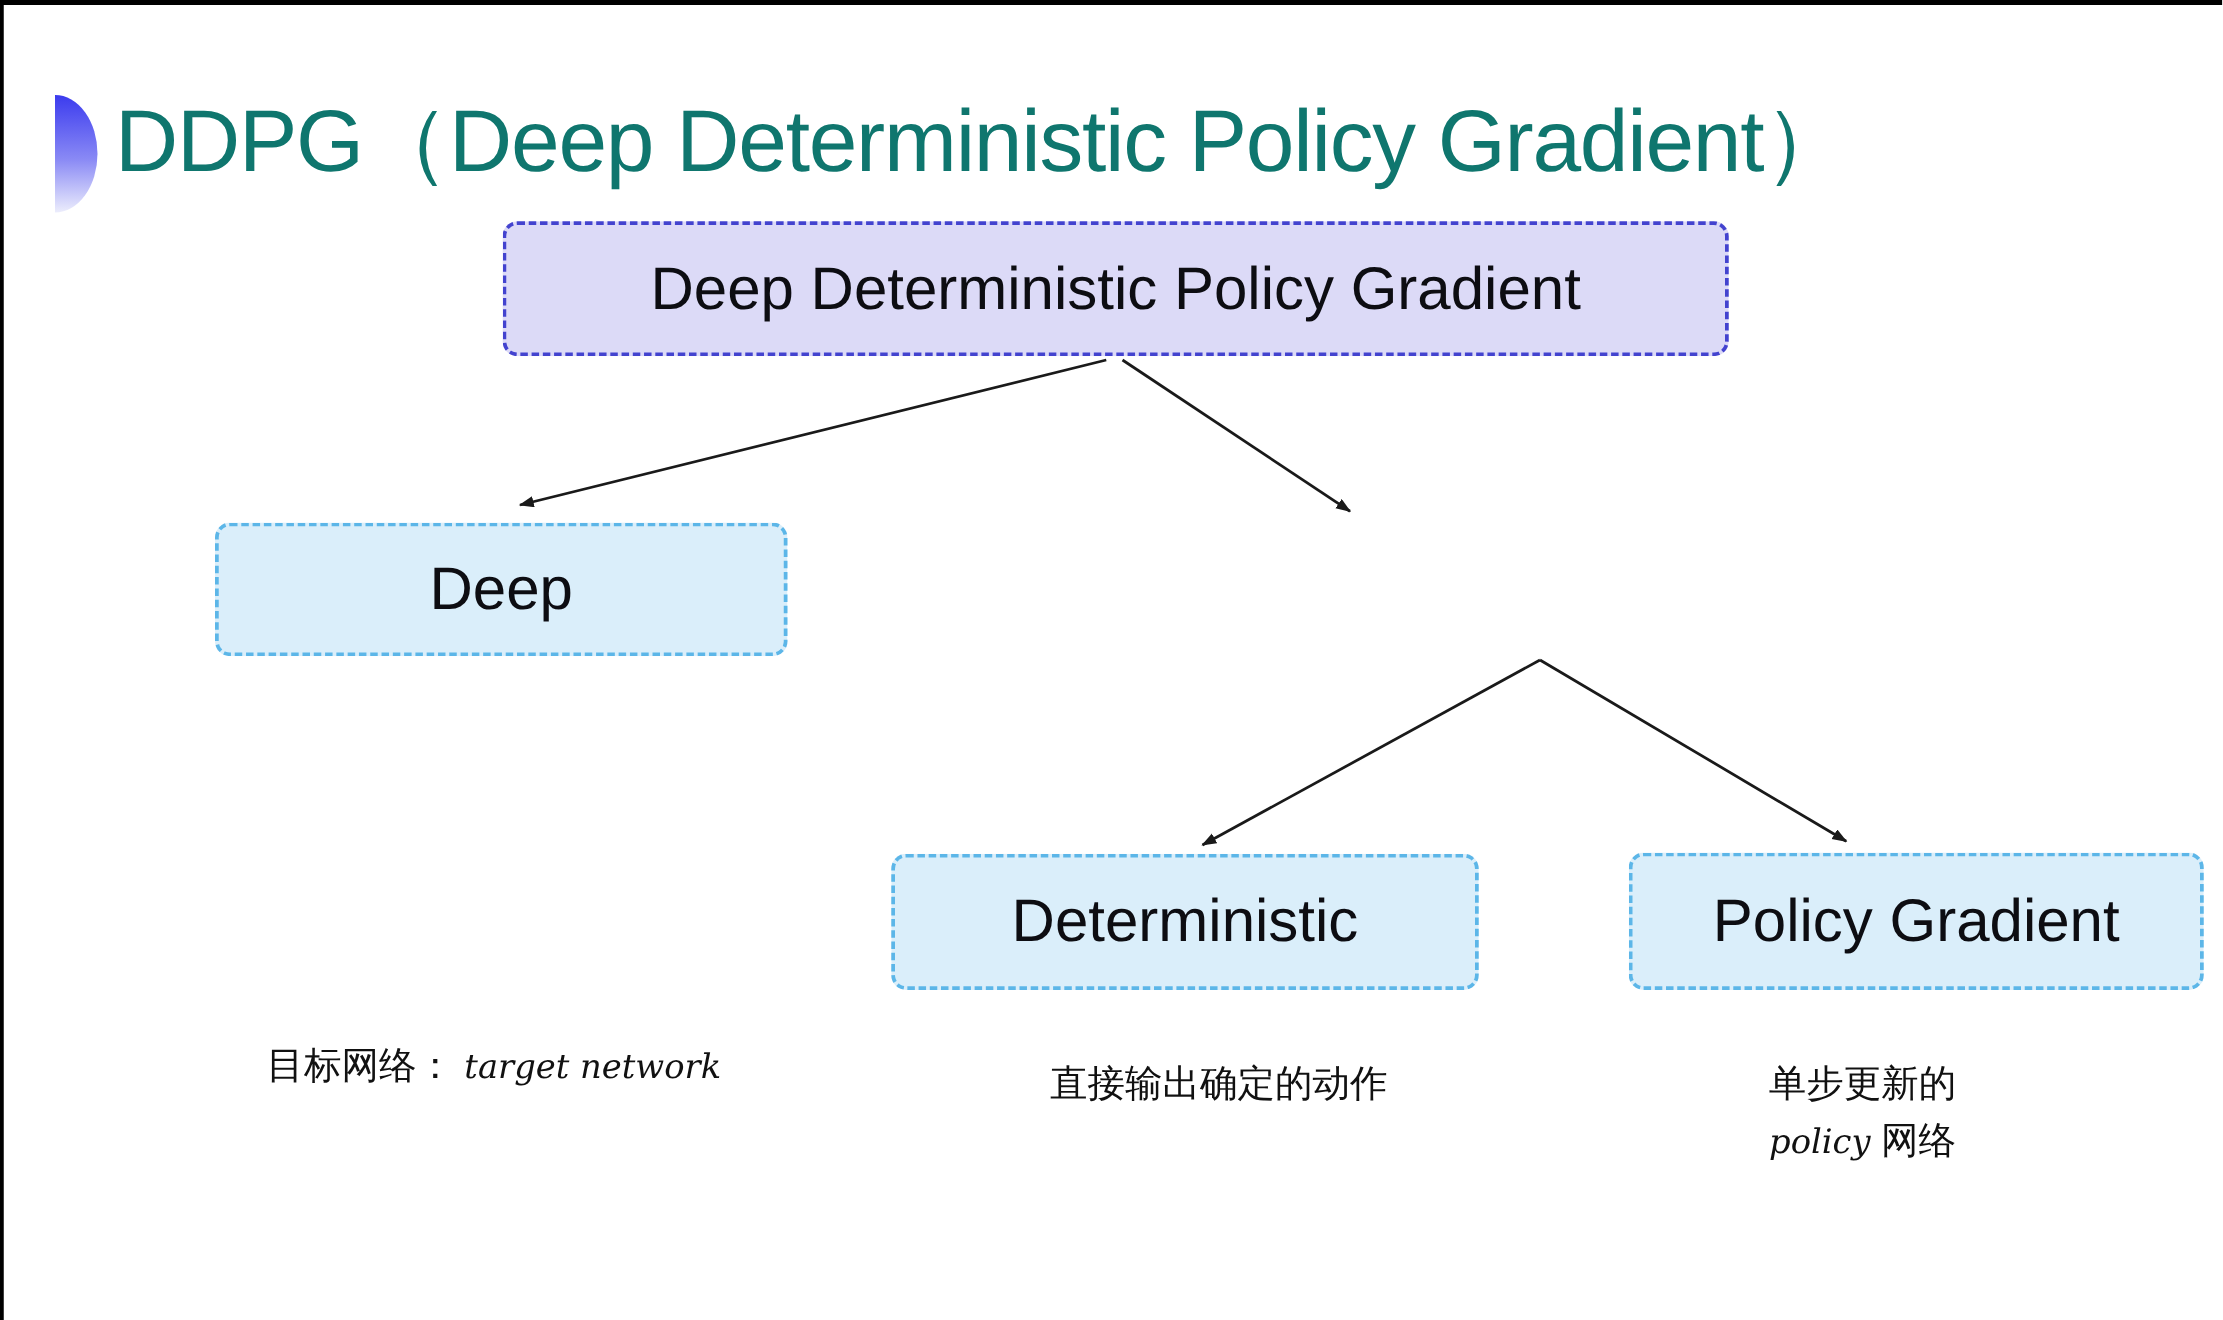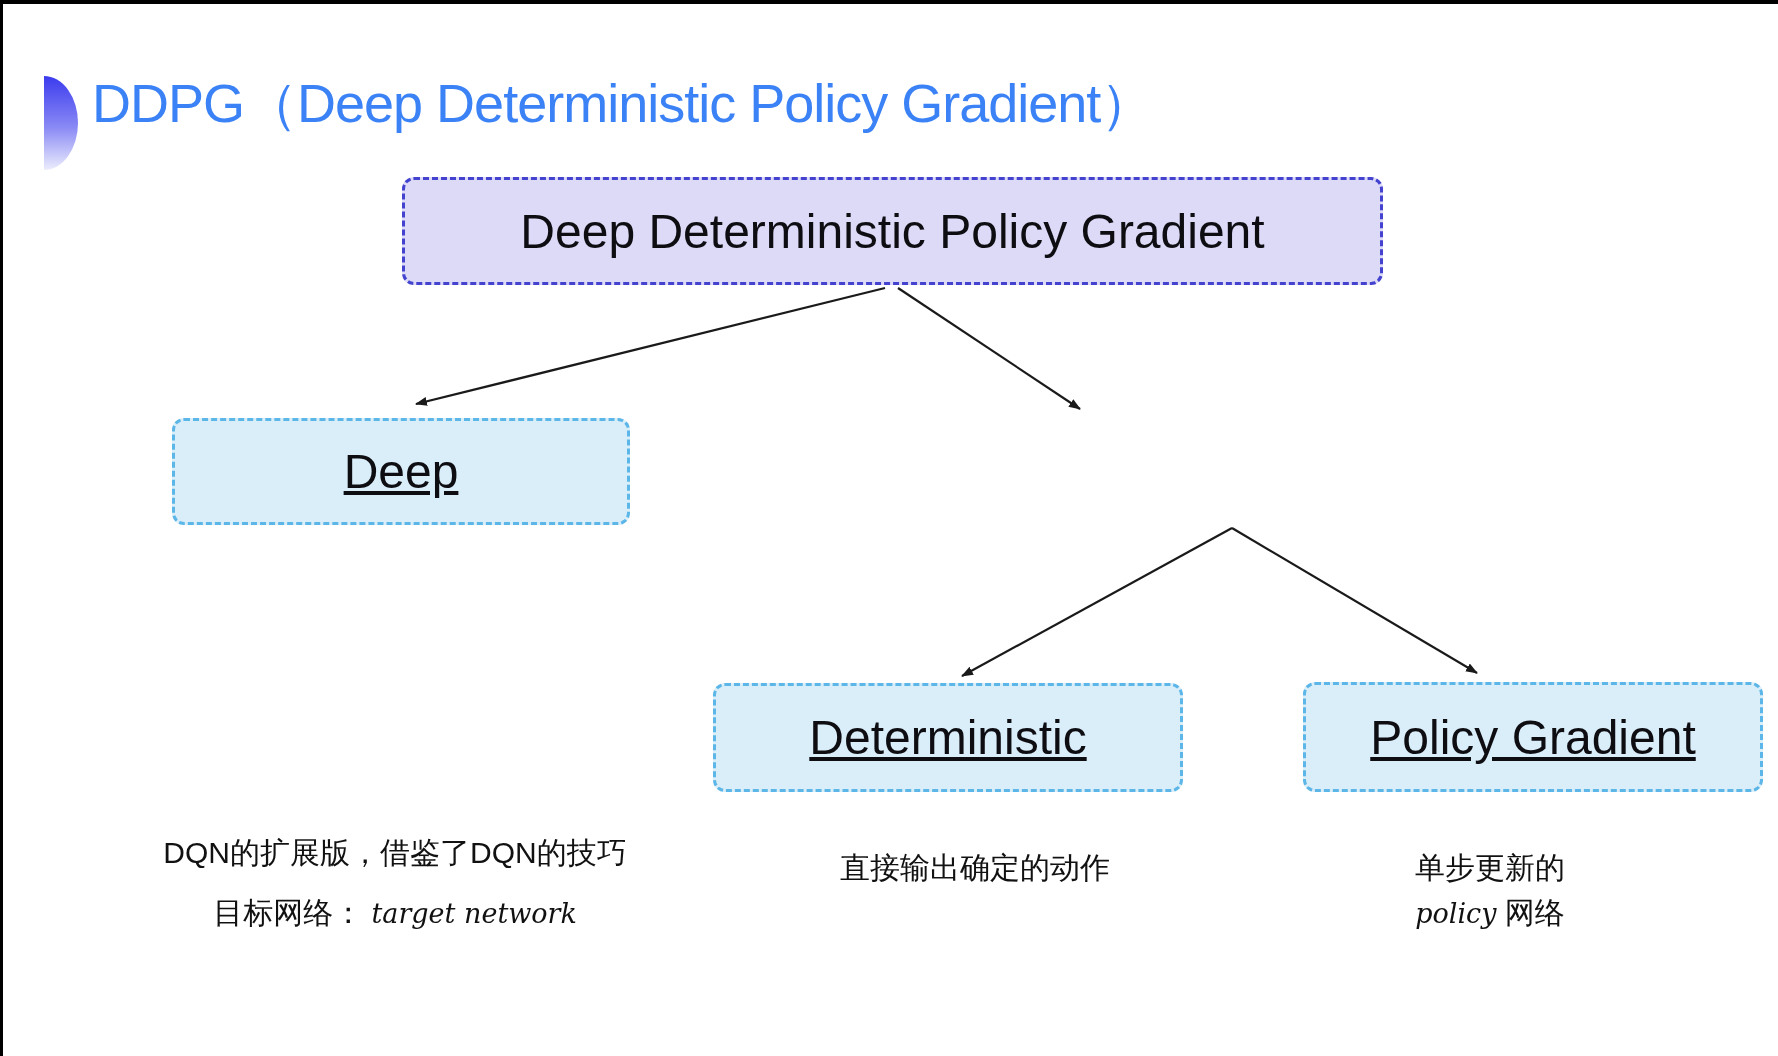--- a/index.html
+++ b/index.html
@@ -19,41 +19,40 @@
     position: absolute; left: 0; top: 0;
     width: 3px; height: 1056px; background: #000000;
   }
   .title-bullet {
     position: absolute; left: 44px; top: 76px;
     width: 34px; height: 94px;
     background: linear-gradient(180deg, #3b3bee 0%, #8a8af5 55%, #ecedfc 100%);
     border-radius: 0 100% 100% 0 / 0 50% 50% 0;
   }
   .page-title {
-    position: absolute; left: 92px; top: 56px;
+    position: absolute; left: 92px; top: 66px;
     height: 94px; line-height: 94px;
-    font-size: 54px; letter-spacing: -1px;
-    color: #3b82f6; white-space: nowrap;
+    font-size: 70px; letter-spacing: -1px;
+    color: #0f766e; white-space: nowrap;
   }
   .node {
     position: absolute;
     box-sizing: border-box;
     border-radius: 12px;
     display: flex; align-items: center; justify-content: center;
     font-size: 48px; color: #0d0d12;
     white-space: nowrap;
   }
   .node-purple {
     background: #dcdaf7;
     border: 3px dashed #4343cf;
   }
   .node-cyan {
     background: #daeefa;
     border: 3px dashed #5cb6e8;
-    text-decoration: underline;
   }
   .node-root { left: 402px; top: 177px; width: 981px; height: 108px; }
   .node-deep { left: 172px; top: 418px; width: 458px; height: 107px; }
   .node-dpg  { left: 807px; top: 417px; width: 833px; height: 109px; }
   .node-det  { left: 713px; top: 683px; width: 470px; height: 109px; }
   .node-pg   { left: 1263px; top: 682px; width: 460px; height: 110px; margin-left: 40px; }
   .arrows-layer {
     position: absolute; left: 0; top: 0;
     width: 1778px; height: 1056px;
     pointer-events: none;
@@ -109,21 +108,20 @@
 
   <div class="node node-cyan node-det">
     <span>Deterministic</span>
   </div>
 
   <div class="node node-cyan node-pg">
     <span>Policy Gradient</span>
   </div>
 
   <div class="note note-deep">
-    <div class="note-line">DQN的扩展版，借鉴了DQN的技巧</div>
     <div class="note-line">
       <span>目标网络：</span>
       <span class="term">target network</span>
     </div>
   </div>
 
   <div class="note note-det">
     <div class="note-line-tight">直接输出确定的动作</div>
   </div>
 

